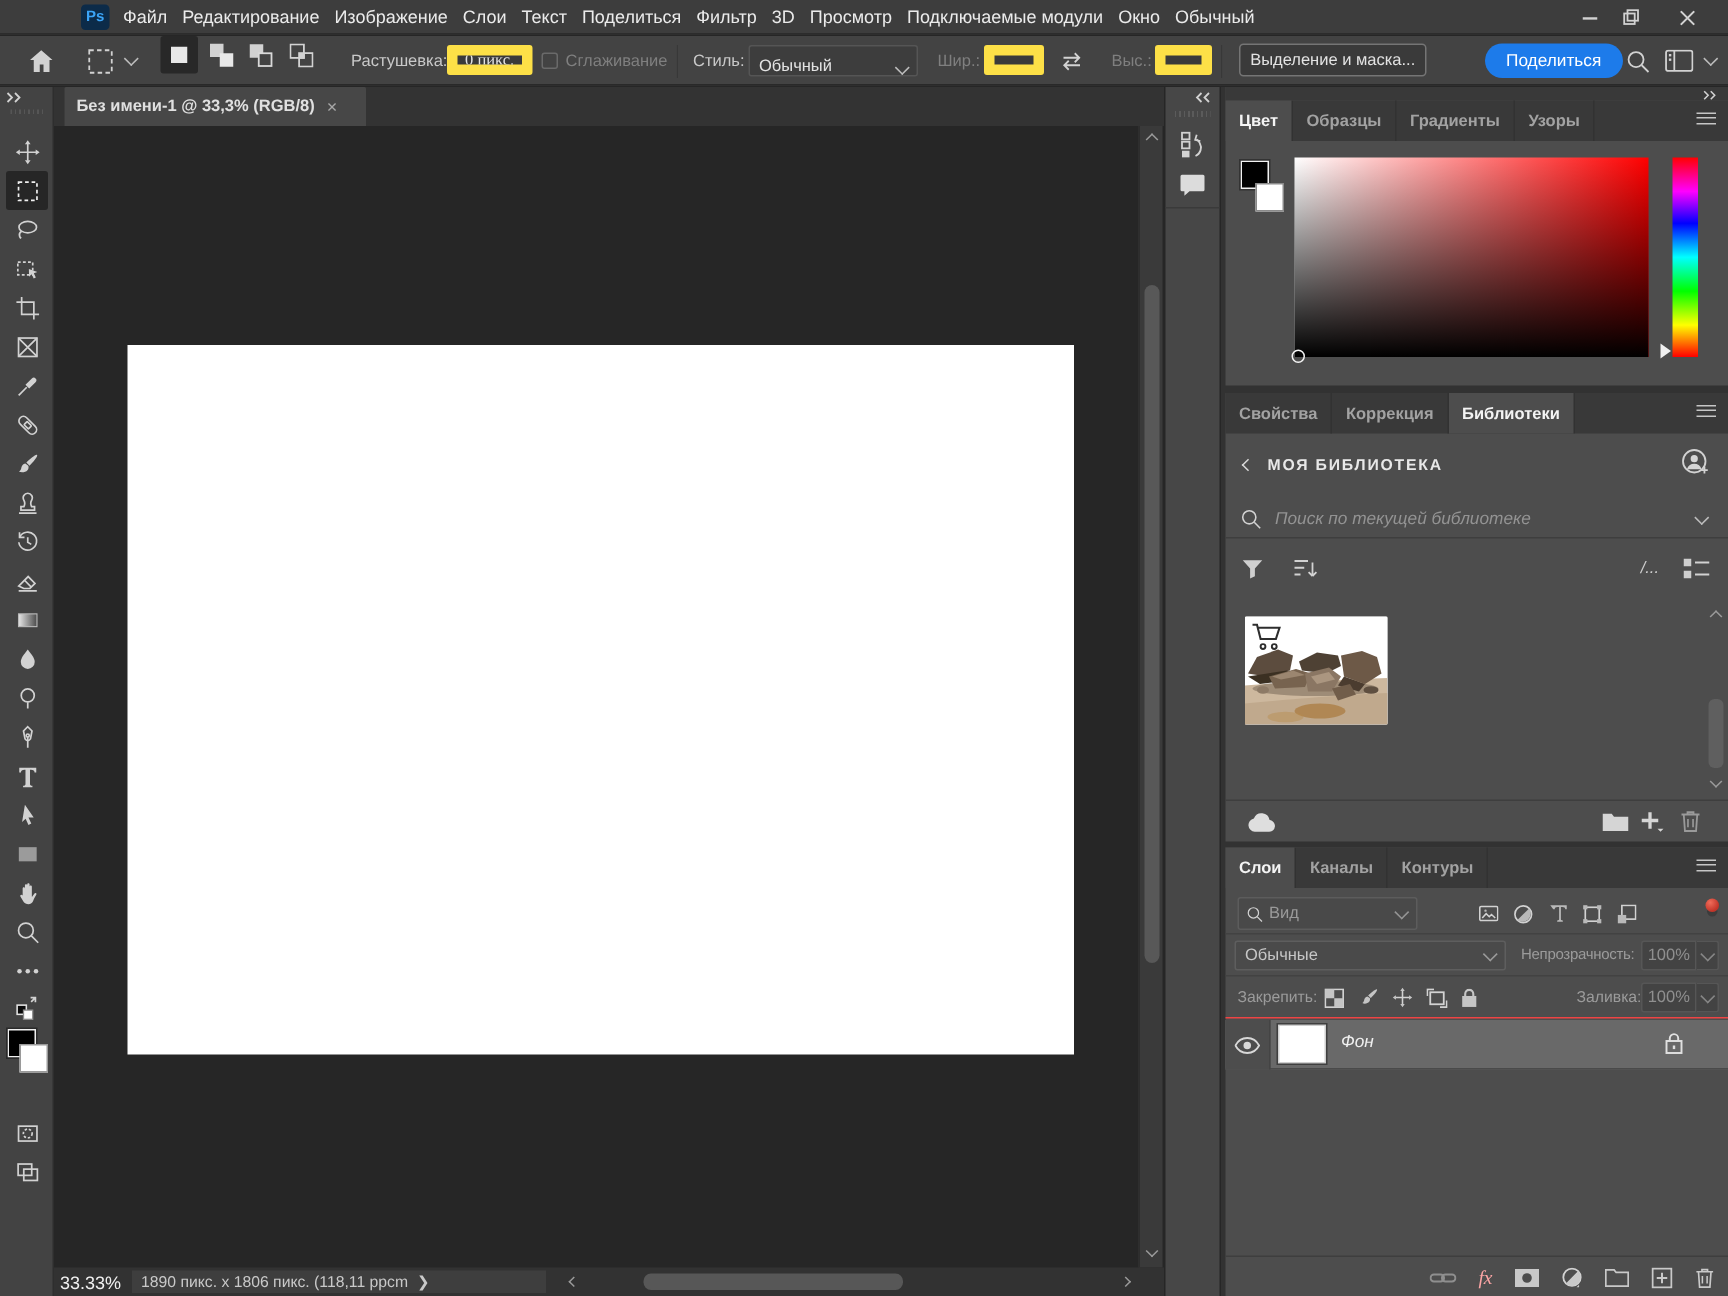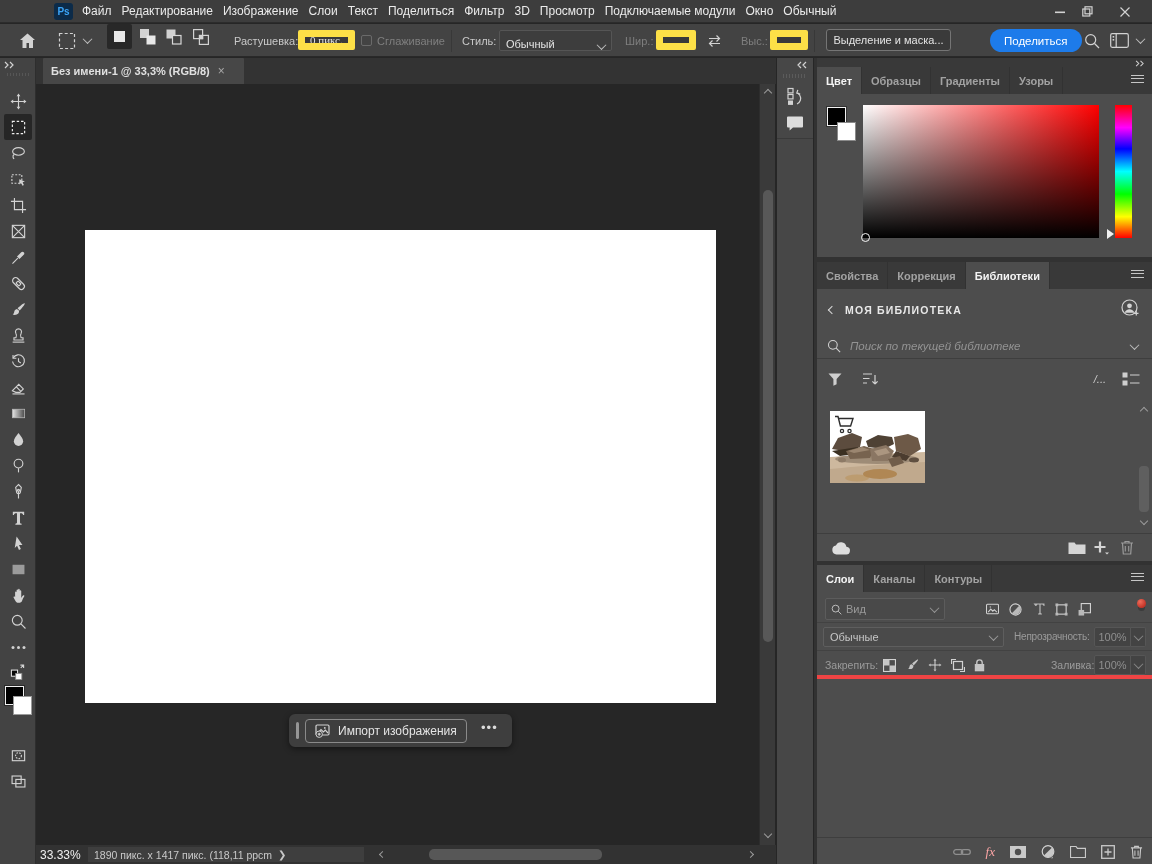--- a/index.html
+++ b/index.html
@@ -205,21 +205,21 @@
   .lr-toggle { position:absolute; right:6px; top:4px; width:9px; height:9px; border-radius:50%;
     background:radial-gradient(circle at 35% 30%, #ef6c5a, #c23327 70%); box-shadow:0 4px 0 -1px #3c3c3c; }
   .lr-blend { position:absolute; left:0; top:58px; width:335px; height:28px; border-bottom:1px solid #424242; }
   .blend-dd { position:absolute; left:6px; top:4px; width:181px; height:20px; background:#4a4a4a; border:1px solid #5e5e5e; border-radius:2px;
     display:flex; align-items:center; justify-content:space-between; padding:0 6px; color:#c6c6c6; font-size:11px; }
   .lr-label { color:#9b9b9b; font-size:10.5px; }
   .val-box { position:absolute; width:37px; height:20px; background:#434343; border:1px solid #565656; border-radius:2px 0 0 2px;
     display:flex; align-items:center; justify-content:center; padding:0 4px; color:#8f8f8f; font-size:11px; }
   .val-chev { position:absolute; width:15px; height:20px; background:#434343; border:1px solid #565656; border-left:none; border-radius:0 2px 2px 0;
     display:flex; align-items:center; justify-content:center; }
-  .lr-lock { position:absolute; left:0; top:86px; width:335px; height:28px; border-bottom:4px solid #ef4444; }
+  .lr-lock { position:absolute; left:0; top:86px; width:335px; height:28px; border-bottom:1px solid #ef4444; }
   .lock-icons { position:absolute; left:66px; top:0; height:28px; display:flex; align-items:center; gap:9px; }
   .layer-row { position:absolute; left:0; top:115px; width:335px; height:33px; background:#696969; border-bottom:1px solid #4a4a4a; }
   .layer-eye { position:absolute; left:0; top:0; width:30px; height:33px; background:#4d4d4d; border-right:1px solid #444;
     display:flex; align-items:center; justify-content:center; }
   .layer-thumb { position:absolute; left:35px; top:3px; width:32px; height:26px; background:#fff; border:1px solid #cfcfcf; outline:1px solid #3f3f3f; }
   .layer-name { position:absolute; left:77px; top:9px; color:#f0f0f0; font-size:11.5px; font-style:italic; }
   .layer-lock { position:absolute; right:30px; top:8px; }
   .lr-footer { position:absolute; left:0; top:272px; width:335px; height:28px; border-top:1px solid #3e3e3e;
     display:flex; align-items:center; justify-content:flex-end; gap:15px; padding-right:9px; }
   .lf-btn { display:flex; align-items:center; justify-content:center; }
@@ -519,48 +519,34 @@
 
   <div class="canvas-col">
     <div class="tabbar">
       <div class="doc-tab">
         <span class="doc-tab-title">Без имени-1 @ 33,3% (RGB/8)</span>
         <span class="doc-close">×</span>
       </div>
     </div>
     <div class="canvas-area">
       <div class="canvas"></div>
-      <div class="task-bar">
-        <div class="task-grip"></div>
-        <div class="task-btn">
-          <svg width="16" height="14" viewBox="0 0 16 14">
-              <rect x="1" y="1" width="13" height="10" rx="1.2" class="ic" stroke-width="1.1"></rect>
-              <path d="M3 9l3-3.4L8.5 8l1.8-1.8L13 9" class="ic" stroke-width="1.1"></path>
-              <circle cx="9.8" cy="3.9" r="0.9" class="icf"></circle>
-              <circle cx="4.2" cy="10.2" r="3.2" fill="#3e3e3e" stroke="#d2d2d2" stroke-width="1"></circle>
-              <path d="M4.2 8.7v3M2.7 10.2h3" class="ic" stroke-width="1"></path>
-            </svg>
-          <span>Импорт изображения</span>
-        </div>
-        <div class="task-more">•••</div>
-      </div>
       <div class="vscroll">
         <div class="scroll-arrow" style="left:5px; top:6px;">
             <div class="cv up"></div>
           </div>
         <div class="thumb"></div>
         <div class="scroll-arrow" style="left:5px; top:747px;">
             <div class="cv dn"></div>
           </div>
       </div>
     </div>
     <div class="statusbar">
       <span class="zoom-text">33.33%</span>
       <div class="doc-info">
-        <span>1890 пикс. x 1417 пикс. (118,11 ppcm</span>
+        <span>1890 пикс. x 1806 пикс. (118,11 ppcm</span>
         <span class="chev">❯</span>
       </div>
       <div class="scroll-arrow" style="left:344px; top:7px;">
           <div class="cv lf" style="width:5px;height:5px;"></div>
         </div>
       <div class="hscroll">
         <div class="thumb"></div>
       </div>
       <div class="scroll-arrow" style="left:712px; top:7px;">
           <div class="cv rt" style="width:5px;height:5px;"></div>
@@ -833,20 +819,37 @@
                 <path d="M2.8 5V3.6a2.7 2.7 0 0 1 5.4 0V5" fill="none" stroke="#c5c5c5" stroke-width="1.4"></path>
               </svg>
           </div>
         </div>
         <span class="lr-label" style="position:absolute; left:234px; top:8px;">Заливка:</span>
         <div class="val-box" style="left:277px; top:4px;">100%</div>
         <div class="val-chev" style="left:314px; top:4px;">
             <div class="chev-down" style="opacity:.55;"></div>
           </div>
       </div>
+      <div class="layer-row">
+        <div class="layer-eye">
+          <svg width="17" height="12" viewBox="0 0 17 12">
+              <path d="M8.5 1C12 1 15 3.3 16.4 6 15 8.7 12 11 8.5 11 5 11 2 8.7 0.6 6 2 3.3 5 1 8.5 1z" fill="none" stroke="#d8d8d8" stroke-width="1.2"></path>
+              <circle cx="8.5" cy="6" r="2.5" fill="#d8d8d8"></circle>
+            </svg>
+        </div>
+        <div class="layer-thumb"></div>
+        <span class="layer-name">Фон</span>
+        <div class="layer-lock">
+          <svg width="12" height="15" viewBox="0 0 12 15">
+              <rect x="1" y="6" width="10" height="8" fill="none" stroke="#e0e0e0" stroke-width="1.3"></rect>
+              <path d="M3.2 6V4.2a2.8 2.8 0 0 1 5.6 0V6" fill="none" stroke="#e0e0e0" stroke-width="1.3"></path>
+              <rect x="5.2" y="9" width="1.6" height="2.4" fill="#e0e0e0"></rect>
+            </svg>
+        </div>
+      </div>
       <div class="lr-footer">
         <div class="lf-btn">
           <svg width="18" height="10" viewBox="0 0 18 10">
               <rect x="0.7" y="2.7" width="9" height="4.6" rx="2.3" fill="none" stroke="#8f8f8f" stroke-width="1.3"></rect>
               <rect x="8.3" y="2.7" width="9" height="4.6" rx="2.3" fill="none" stroke="#8f8f8f" stroke-width="1.3"></rect>
             </svg>
         </div>
         <div class="lf-btn" style="color:#fca5a5; font-style:italic; font-size:13px; font-family:Liberation Serif, serif;">fx</div>
         <div class="lf-btn">
           <svg width="16" height="12" viewBox="0 0 16 12">

